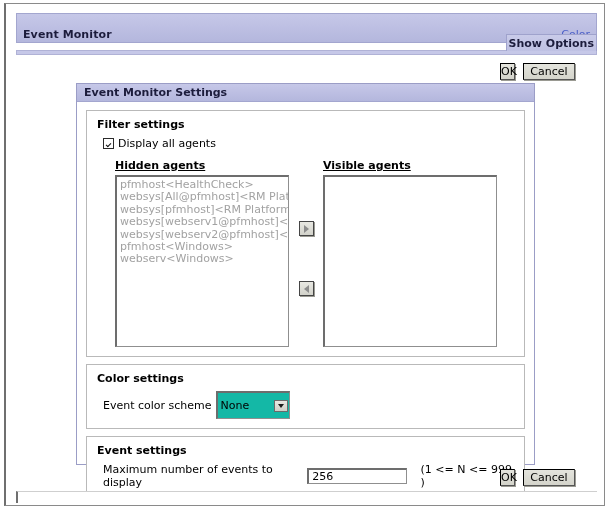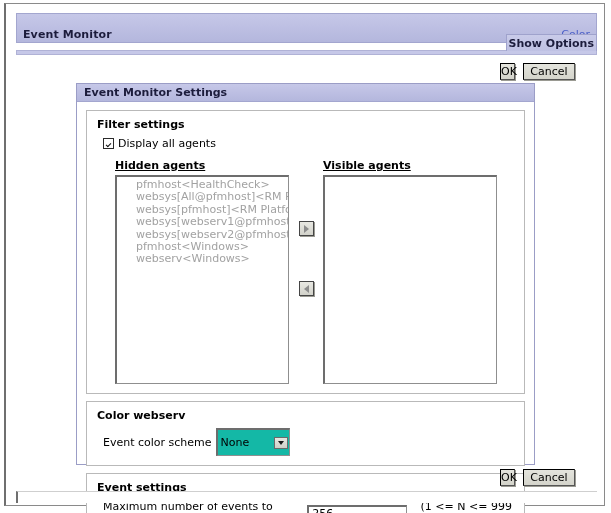--- a/index.html
+++ b/index.html
@@ -228,29 +228,29 @@
   }
   .list-label {
     font-size: 11px;
     font-weight: bold;
     color: #000000;
     margin-bottom: 3px;
     text-decoration: underline;
   }
   .listbox {
     width: 174px;
-    height: 209px;
+    height: 172px;
     background: #ffffff;
     border: 1px solid #8f8f8f;
     border-top: 2px solid #6d6d6d;
     border-left: 2px solid #6d6d6d;
     box-sizing: border-box;
     overflow: hidden;
     position: relative;
-    padding: 2px 0 0 18px;
+    padding: 2px 0 0 2px;
     cursor: default;
   }
   .listbox.disabled .list-item {
     color: #a2a2a2;
   }
   .list-item {
     font-size: 11px;
     line-height: 12.4px;
     white-space: nowrap;
     color: #000000;
@@ -423,21 +423,21 @@
             </div>
 
             <div class="list-col">
               <div class="list-label">Visible agents</div>
               <div class="listbox" id="visible-agents-listbox"></div>
             </div>
           </div>
         </div>
 
         <div class="group">
-          <div class="group-title">Color webserv</div>
+          <div class="group-title">Color settings</div>
           <div class="field-row">
             <span class="field-label">Event color scheme</span>
             <div class="select">
               <span>None</span>
               <span class="select-arrow">
                   <span class="caret"></span>
                 </span>
             </div>
           </div>
         </div>

